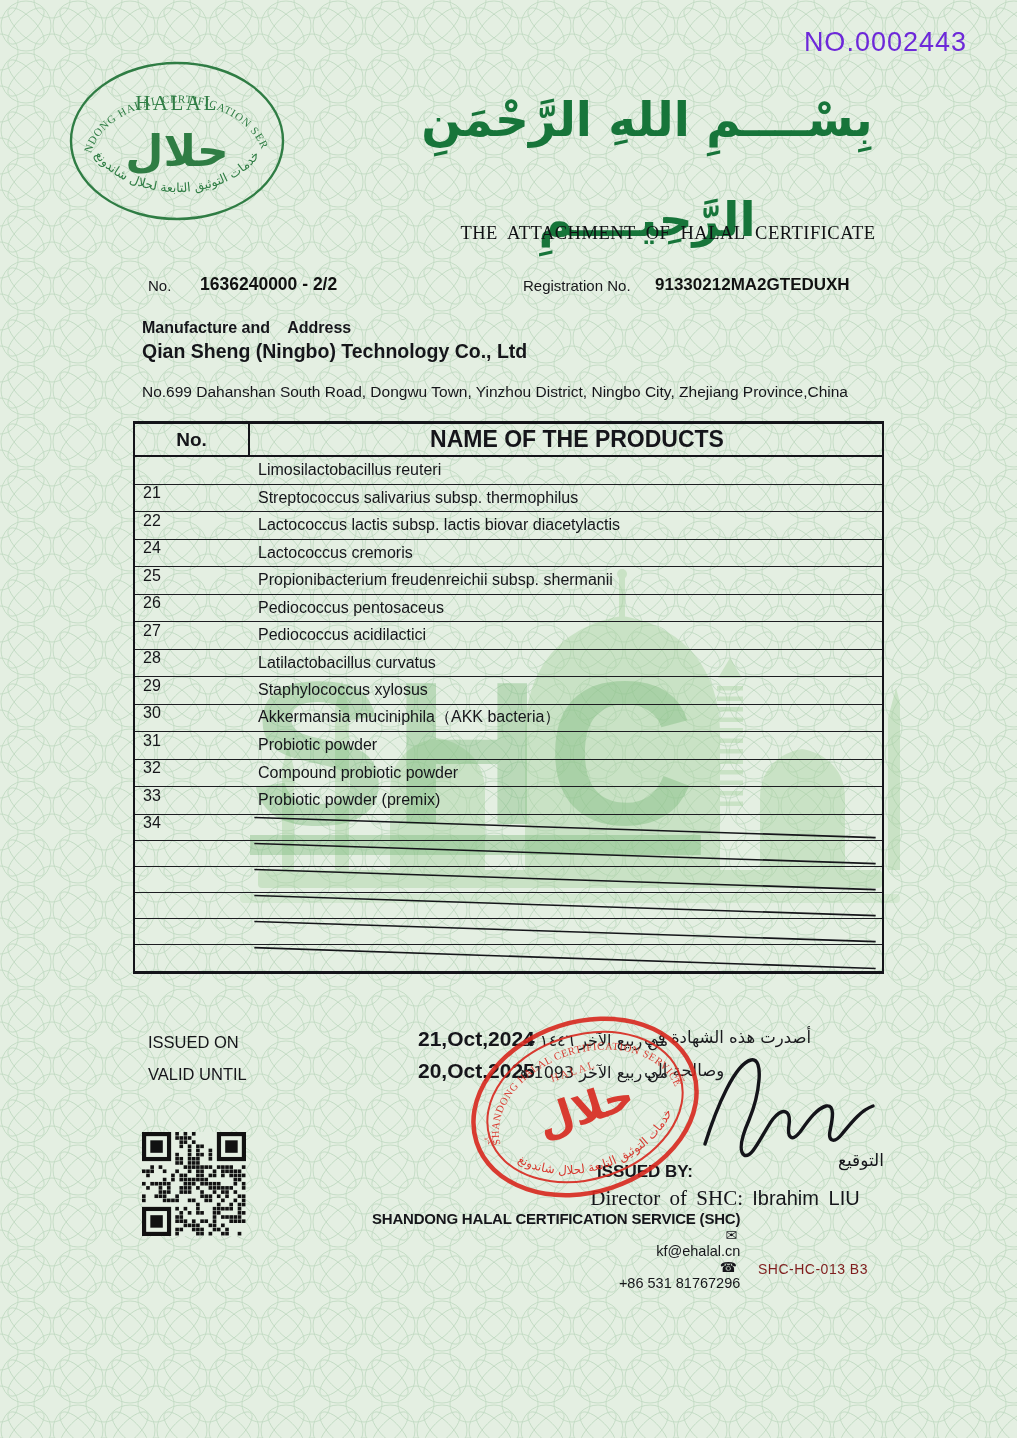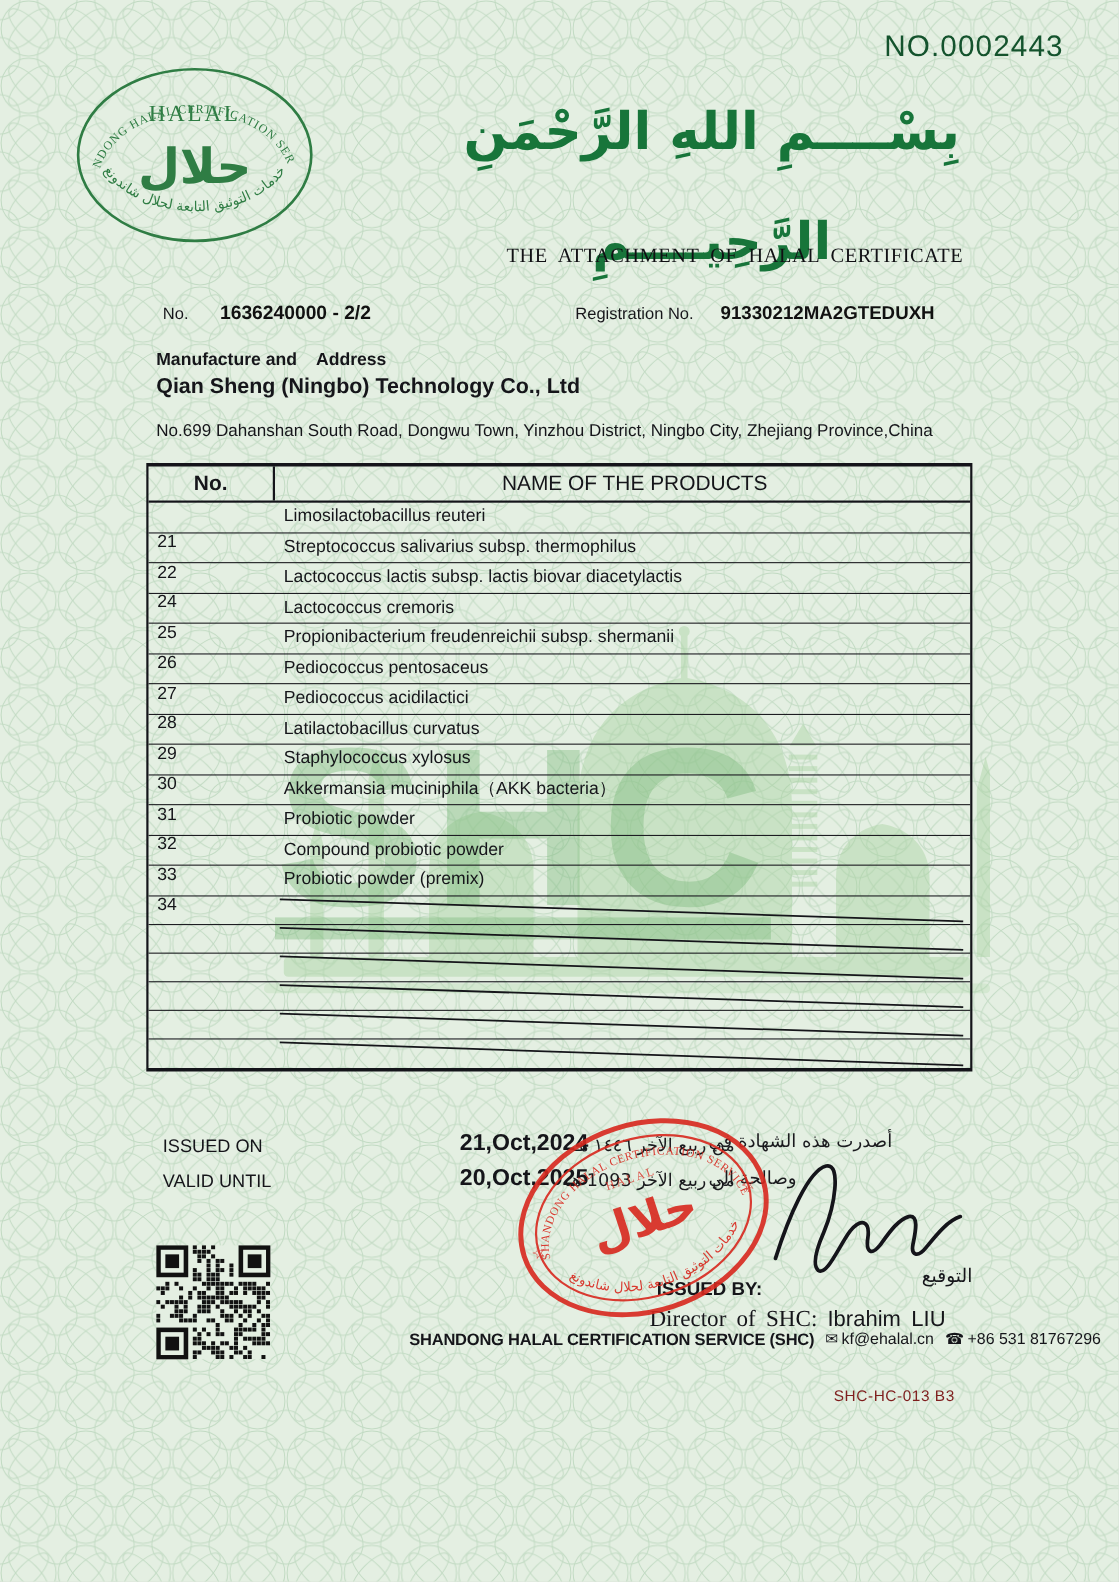--- a/index.html
+++ b/index.html
@@ -7,21 +7,21 @@
         background:#e4efe2;font-family:"Liberation Sans",sans-serif;color:#15151a;}
   .abs{position:absolute;}
   svg{display:block;}
 
   
   .bg-layer{left:0;top:0;z-index:0;}
   .wm-layer{z-index:1;}
   .content{z-index:2;}
   .overlay{z-index:3;}
 
-  .docno{right:50px;top:27px;font-size:27px;letter-spacing:1px;color:#14532d;}
+  .docno{right:50px;top:27px;font-size:27px;letter-spacing:1px;color:#6d28d9;}
 
   .bismillah{left:382px;top:70px;width:530px;height:100px;text-align:center;
      font-family:"DejaVu Sans",sans-serif;font-size:47px;font-weight:bold;
      color:#17753a;direction:rtl;line-height:100px;}
 
   .title{left:450px;top:223px;width:436px;text-align:center;font-size:18.5px;
      color:#101014;letter-spacing:.5px;word-spacing:5px;font-family:Liberation Serif, serif;}
 
   .lbl{font-size:15px;color:#16161a;}
   .val{font-size:17px;font-weight:bold;color:#111;}
@@ -30,21 +30,21 @@
   .manu-name{left:142px;top:340px;font-size:19.5px;font-weight:bold;}
   .manu-addr{left:142px;top:383px;font-size:15.5px;}
 
   
   .ptable{left:133px;top:421px;width:751px;border:2px solid #14141a;
       border-top-width:3px;border-bottom-width:3px;box-sizing:border-box;}
   .thead{display:flex;height:31px;border-bottom:2px solid #14141a;align-items:center;}
   .th1{width:113px;height:100%;border-right:2px solid #14141a;display:flex;
        align-items:center;justify-content:center;font-size:19px;font-weight:bold;}
   .th2{flex:1;display:flex;align-items:center;justify-content:center;
-       font-size:19px;font-weight:normal;padding-left:22px;}
+       font-size:23px;font-weight:bold;padding-left:22px;}
   .trow{display:flex;height:27.5px;border-bottom:1.4px solid #1d1d22;box-sizing:border-box;}
   .trow:last-child{border-bottom:none;}
   .td1{width:113px;border-right:2px solid #ef4444;display:flex;align-items:center;
        padding-left:8px;font-size:16px;box-sizing:border-box;margin-top:36px;}
   .td2{flex:1;display:flex;align-items:center;padding-left:10px;font-size:16px;}
   .erow{height:26.1px;}
   .erow .td1,.erow .td2{padding:0;position:relative;}
   .diag{position:absolute;left:0;top:0;width:100%;height:100%;}
 
   
@@ -53,21 +53,21 @@
   .hijri{font-family:"DejaVu Sans",sans-serif;font-size:16px;direction:rtl;color:#1a1a1e;}
   .ar-right{font-family:"DejaVu Sans",sans-serif;font-size:16.5px;direction:rtl;
      text-align:left;color:#1a1a1e;}
 
   .issuedby{left:597px;top:1162px;font-size:17px;font-weight:bold;}
   .tawqee{right:133px;top:1150px;font-family:"DejaVu Sans",sans-serif;font-size:17px;}
   .director{left:555px;top:1186px;width:340px;text-align:center;font-size:21px;
      font-family:"Liberation Serif",serif;word-spacing:4px;}
   .director .dname{font-family:"Liberation Sans",sans-serif;font-size:20px;}
 
-  .footer1{left:372px;top:1210px;display:flex;align-items:flex-start;font-size:14.5px;}
+  .footer1{left:372px;top:1210px;display:flex;align-items:flex-end;font-size:14.5px;flex-direction:column;}
   .footer1 .org{font-weight:bold;font-size:15px;letter-spacing:-0.2px;}
   .footer1 .ico{margin:0 3px 0 10px;font-family:"DejaVu Sans",sans-serif;font-size:14px;}
   .footer2{left:398px;top:1239px;font-size:15.5px;}
   .footer2 .ico{font-family:"DejaVu Sans",sans-serif;margin-right:6px;}
   .formcode{left:758px;top:1261px;font-size:14px;color:#7f1d1d;letter-spacing:.5px;}
 
   .shc-wm{left:250px;top:650px;font-size:205px;font-weight:bold;letter-spacing:6px;
      color:rgba(122,186,122,0.40);line-height:1;text-decoration:underline;}
 </style>
 </head>

